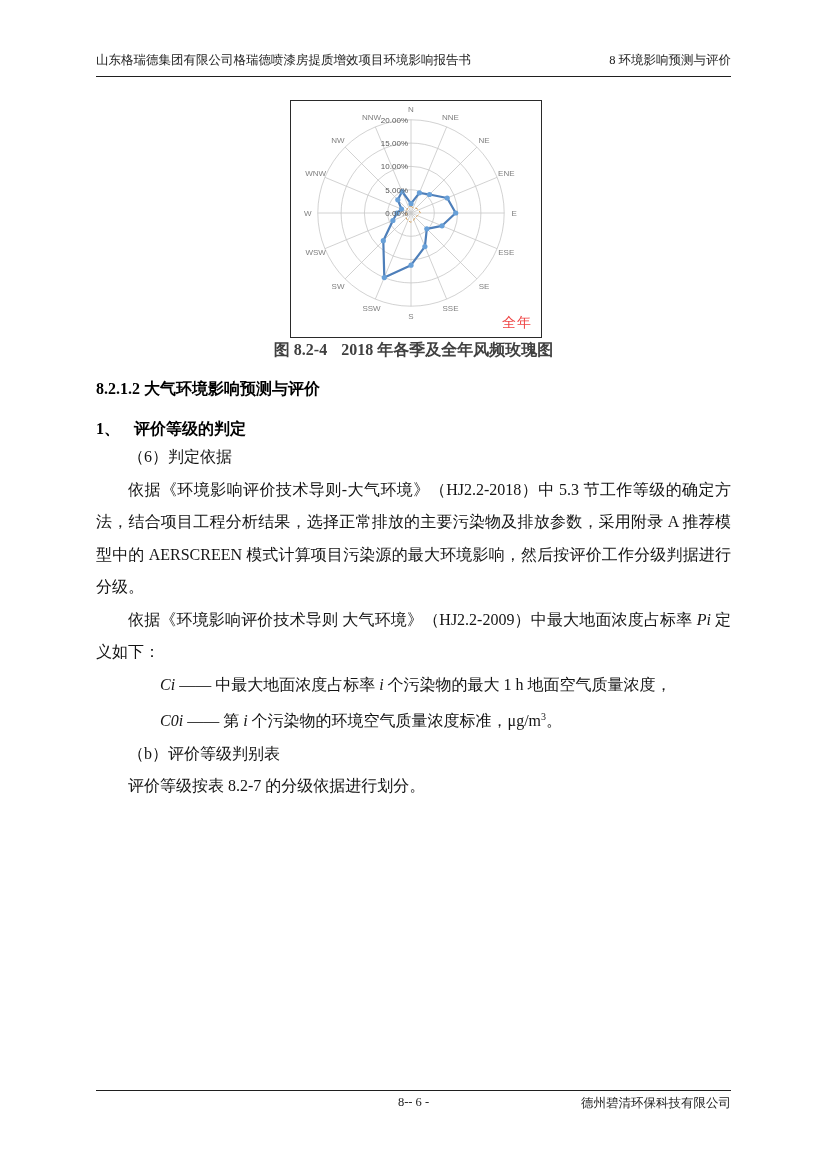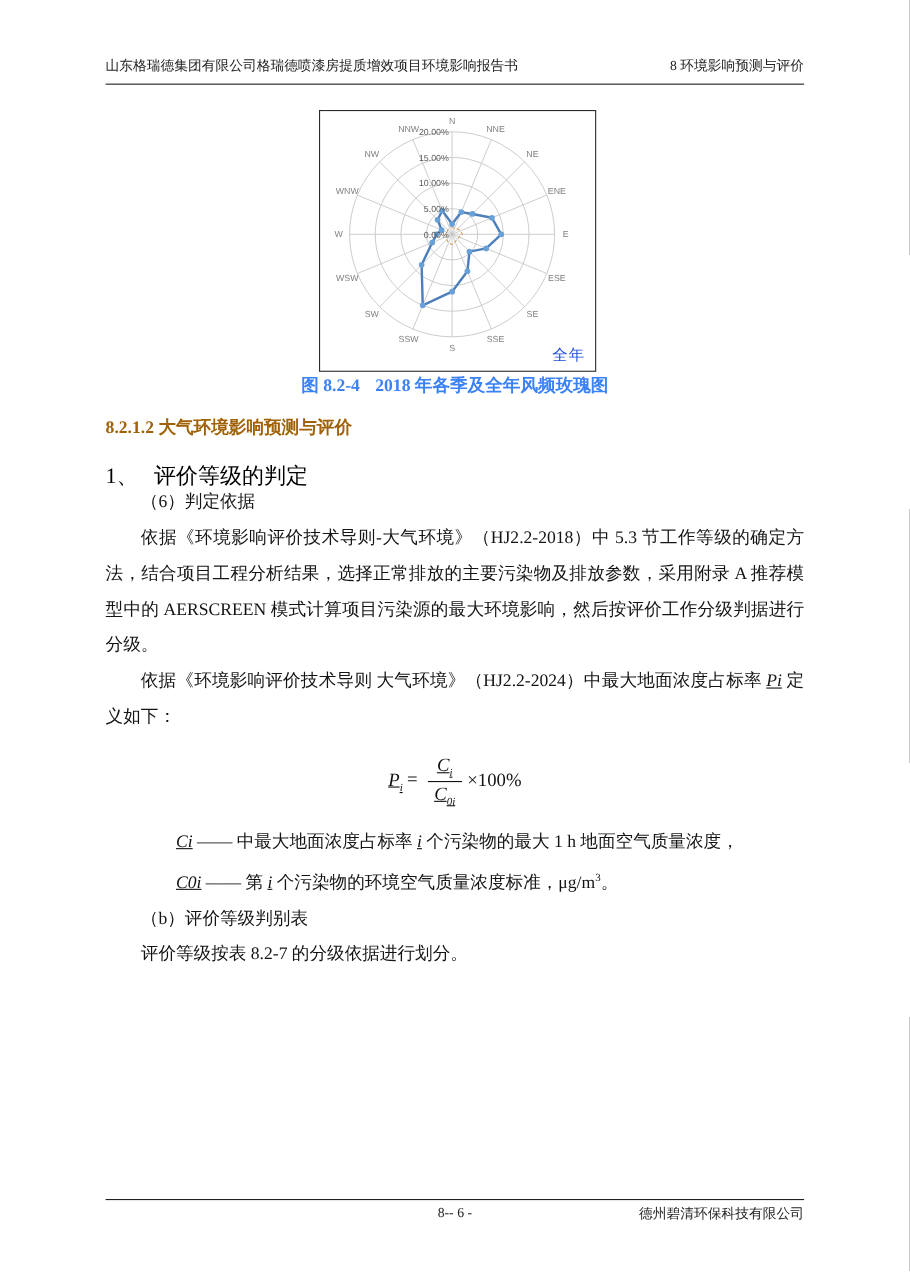--- a/index.html
+++ b/index.html
@@ -16,47 +16,47 @@
     font-size:12.5px; color:#222; padding-bottom:7px;
     border-bottom:1.5px solid #1f1f1f;
   }
   
   .figure-frame {
     position:absolute; left:290px; top:100px; width:252px; height:238px;
     border:1px solid #2a2a2a; background:#fff;
   }
   .figure-frame svg { display:block; }
   .corner-label {
-    position:absolute; right:9px; bottom:5px; font-size:14px; color:#1d4ed8;
+    position:absolute; right:9px; bottom:5px; font-size:14px; color:#ef4444;
     letter-spacing:1px;
   }
   .caption {
     position:absolute; left:96px; top:340px; width:635px; text-align:center;
-    font-weight:bold; font-size:16px; color:#3b82f6;
+    font-weight:bold; font-size:16px; color:#404040;
   }
   .caption .gap { display:inline-block; width:14px; }
   
   .h1 {
     position:absolute; left:96px; top:379px; width:635px;
-    font-weight:bold; font-size:16px; color:#a16207;
+    font-weight:bold; font-size:16px; color:#000000;
   }
   .h2 {
     position:absolute; left:96px; top:419px; width:635px;
-    font-weight:normal; font-size:20px; color:#000;
+    font-weight:bold; font-size:16px; color:#000;
   }
   .h2 .num { margin-right:14px; }
   
   .content {
     position:absolute; left:96px; top:441px; width:635px;
     font-size:16px; line-height:32.5px; color:#141414;
   }
   .content p { text-align:justify; }
   .ind  { text-indent:2em; }
   .ind4 { text-indent:4em; }
-  .it { font-style:italic;text-decoration:underline; }
+  .it { font-style:italic; }
   sub { font-size:10px; }
   sup { font-size:10px; }
   
   .formula-line {
     margin:17px 0 15px 0; text-align:center; line-height:normal;
     font-size:17px; color:#111;
   }
   .formula-line .frac {
     display:inline-block; vertical-align:middle; text-align:center;
     margin:0 5px; line-height:1.2;
@@ -169,23 +169,22 @@
 
   <div class="h2"><span class="num">1、</span><span>评价等级的判定</span></div>
 
   <div class="content">
 
     <p class="ind">（6）判定依据</p>
 
     <p class="ind">依据《环境影响评价技术导则-大气环境》（HJ2.2-2018）中 5.3 节工作等级的确定方法，结合项目工程分析结果，选择正常排放的主要污染物及排放参数，采用附录 A 推荐模型中的 AERSCREEN 模式计算项目污染源的最大环境影响，然后按评价工作分级判据进行分级。</p>
 
 
-    <p class="ind"><span>依据《环境影响评价技术导则 大气环境》（HJ2.2-2024）中最大地面浓度占标率 </span><span class="it">Pi</span><span> 定义如下：</span></p>
-
-    <div class="formula-line"><span class="it">P</span><sub class="it">i</sub><span class="eq">=</span><span class="frac"><span class="num"><span class="it">C</span><sub class="it">i</sub></span><span class="den"><span class="it">C</span><sub class="it">0i</sub></span></span><span>×100%</span></div>
+    <p class="ind"><span>依据《环境影响评价技术导则 大气环境》（HJ2.2-2009）中最大地面浓度占标率 </span><span class="it">Pi</span><span> 定义如下：</span></p>
+
 
 
     <p class="ind4"><span class="it">Ci</span><span> —— 中最大地面浓度占标率 </span><span class="it">i</span><span> 个污染物的最大 1 h 地面空气质量浓度，</span></p>
 
 
     <p class="ind4"><span class="it">C0i</span><span> —— 第 </span><span class="it">i</span><span> 个污染物的环境空气质量浓度标准，</span><span>μg/m</span><sup>3</sup><span>。</span></p>
 
     <p class="ind">（b）评价等级判别表</p>
 
     <p class="ind">评价等级按表 8.2-7 的分级依据进行划分。</p>

